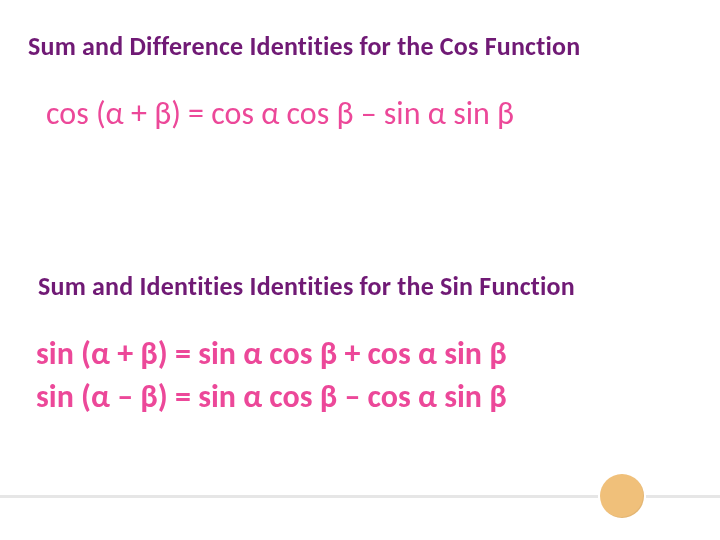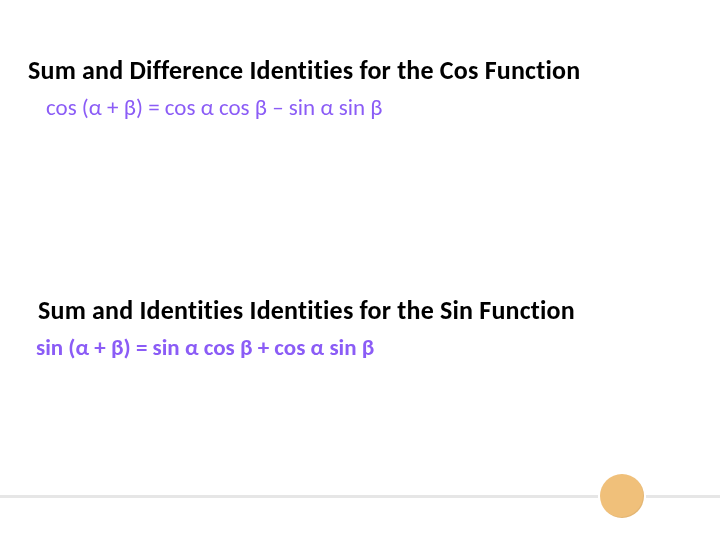--- a/index.html
+++ b/index.html
@@ -11,41 +11,40 @@
     font-family: Calibri, "Segoe UI", Arial, sans-serif;
     overflow: hidden;
   }
   .slide {
     position: relative;
     width: 720px;
     height: 540px;
     box-sizing: border-box;
   }
   .heading {
-    color: #000000;
+    color: #701a75;
     font-weight: 700;
     font-size: 26px;
     letter-spacing: 0.2px;
     white-space: nowrap;
-    margin-top: 24px;
   }
   .h1 {
     position: absolute;
     left: 28px;
     top: 30px;
   }
   .h2 {
     position: absolute;
     left: 38px;
     top: 270px;
   }
   .formula-block {
     position: absolute;
-    color: #8b5cf6;
-    font-size: 23px;
+    color: #ec4899;
+    font-size: 32px;
     line-height: 1.35;
   }
   .fb1 {
     left: 46px;
     top: 92px;
   }
   .fb2 {
     left: 36px;
     top: 332px;
   }
@@ -78,19 +77,20 @@
   <div class="heading h1">Sum and Difference Identities for the Cos Function</div>
 
   <div class="formula-block fb1">
     <div class="formula">cos (α + β) = cos α cos β – sin α sin β</div>
   </div>
 
   <div class="heading h2">Sum and Identities Identities for the Sin Function</div>
 
   <div class="formula-block fb2 bold">
     <div class="formula">sin (α + β) = sin α cos β + cos α sin β</div>
+    <div class="formula">sin (α – β) = sin α cos β – cos α sin β</div>
   </div>
 
   <div class="accent-line" style="top:495px; width:598px;"></div>
   <div class="accent-line" style="top:495px; left:646px; width:74px;"></div>
   <div class="accent-circle" style="left:600px; top:474px;"></div>
 
 </div>
 
 </body></html>

